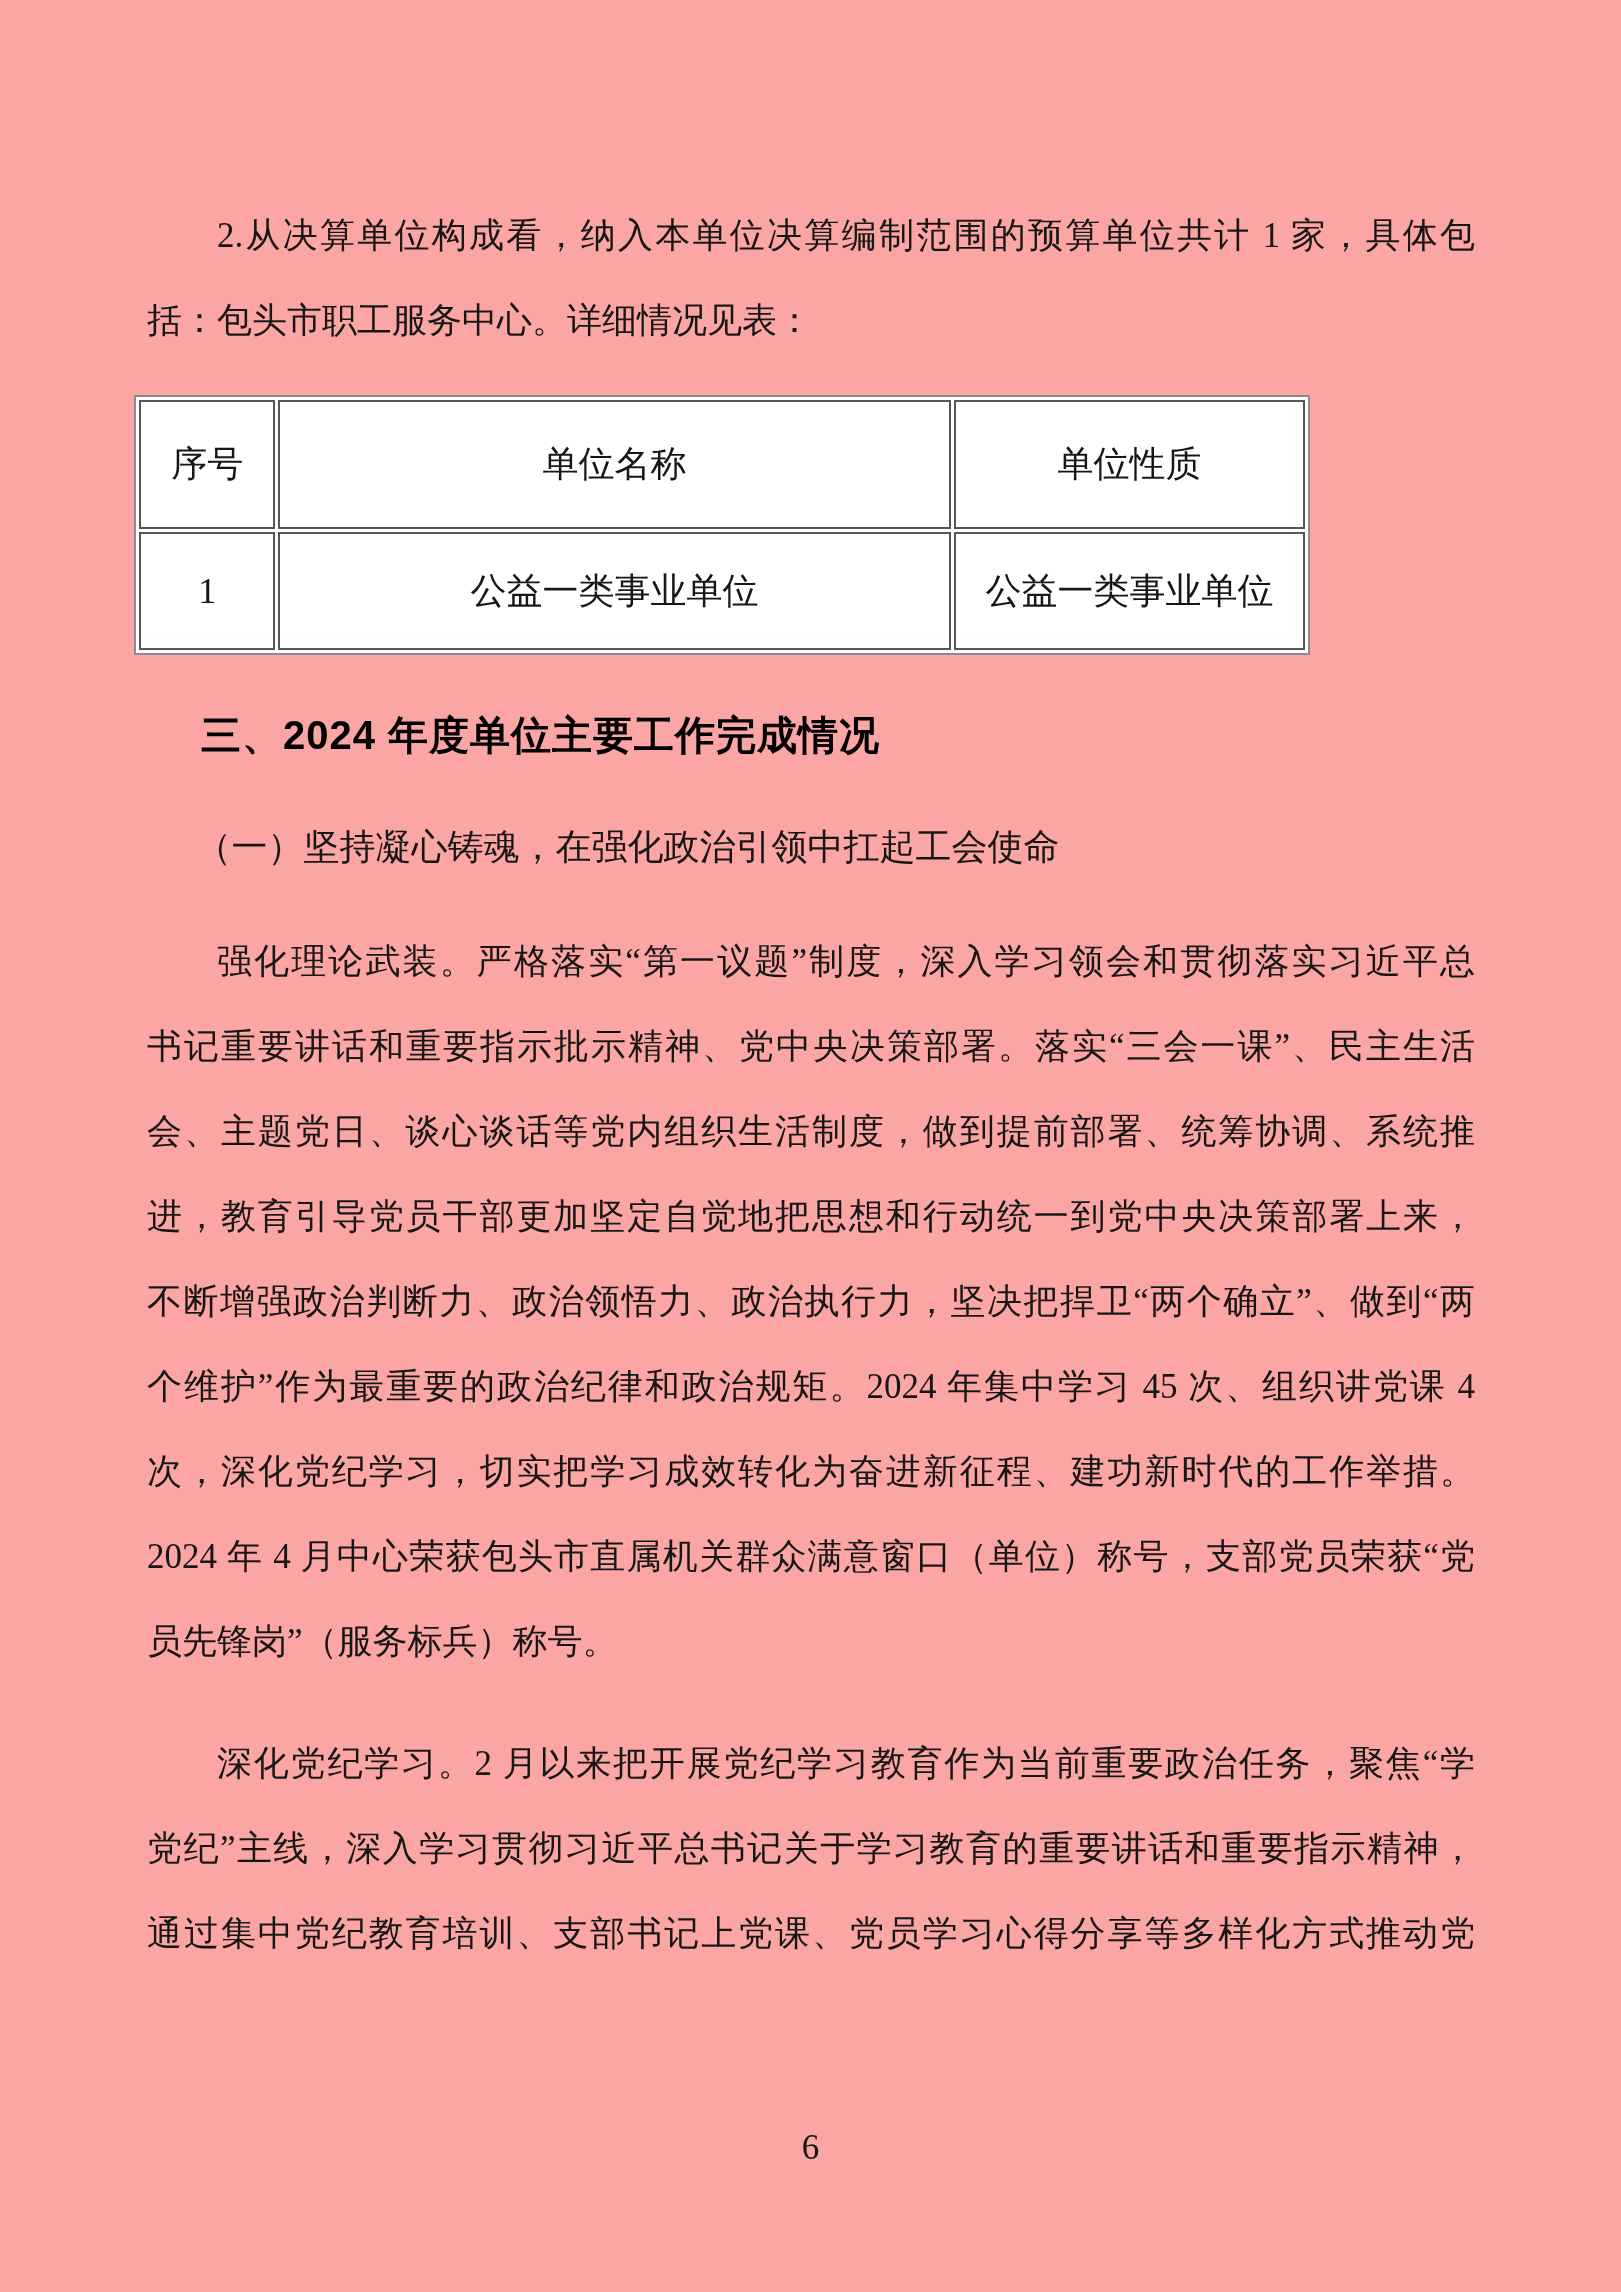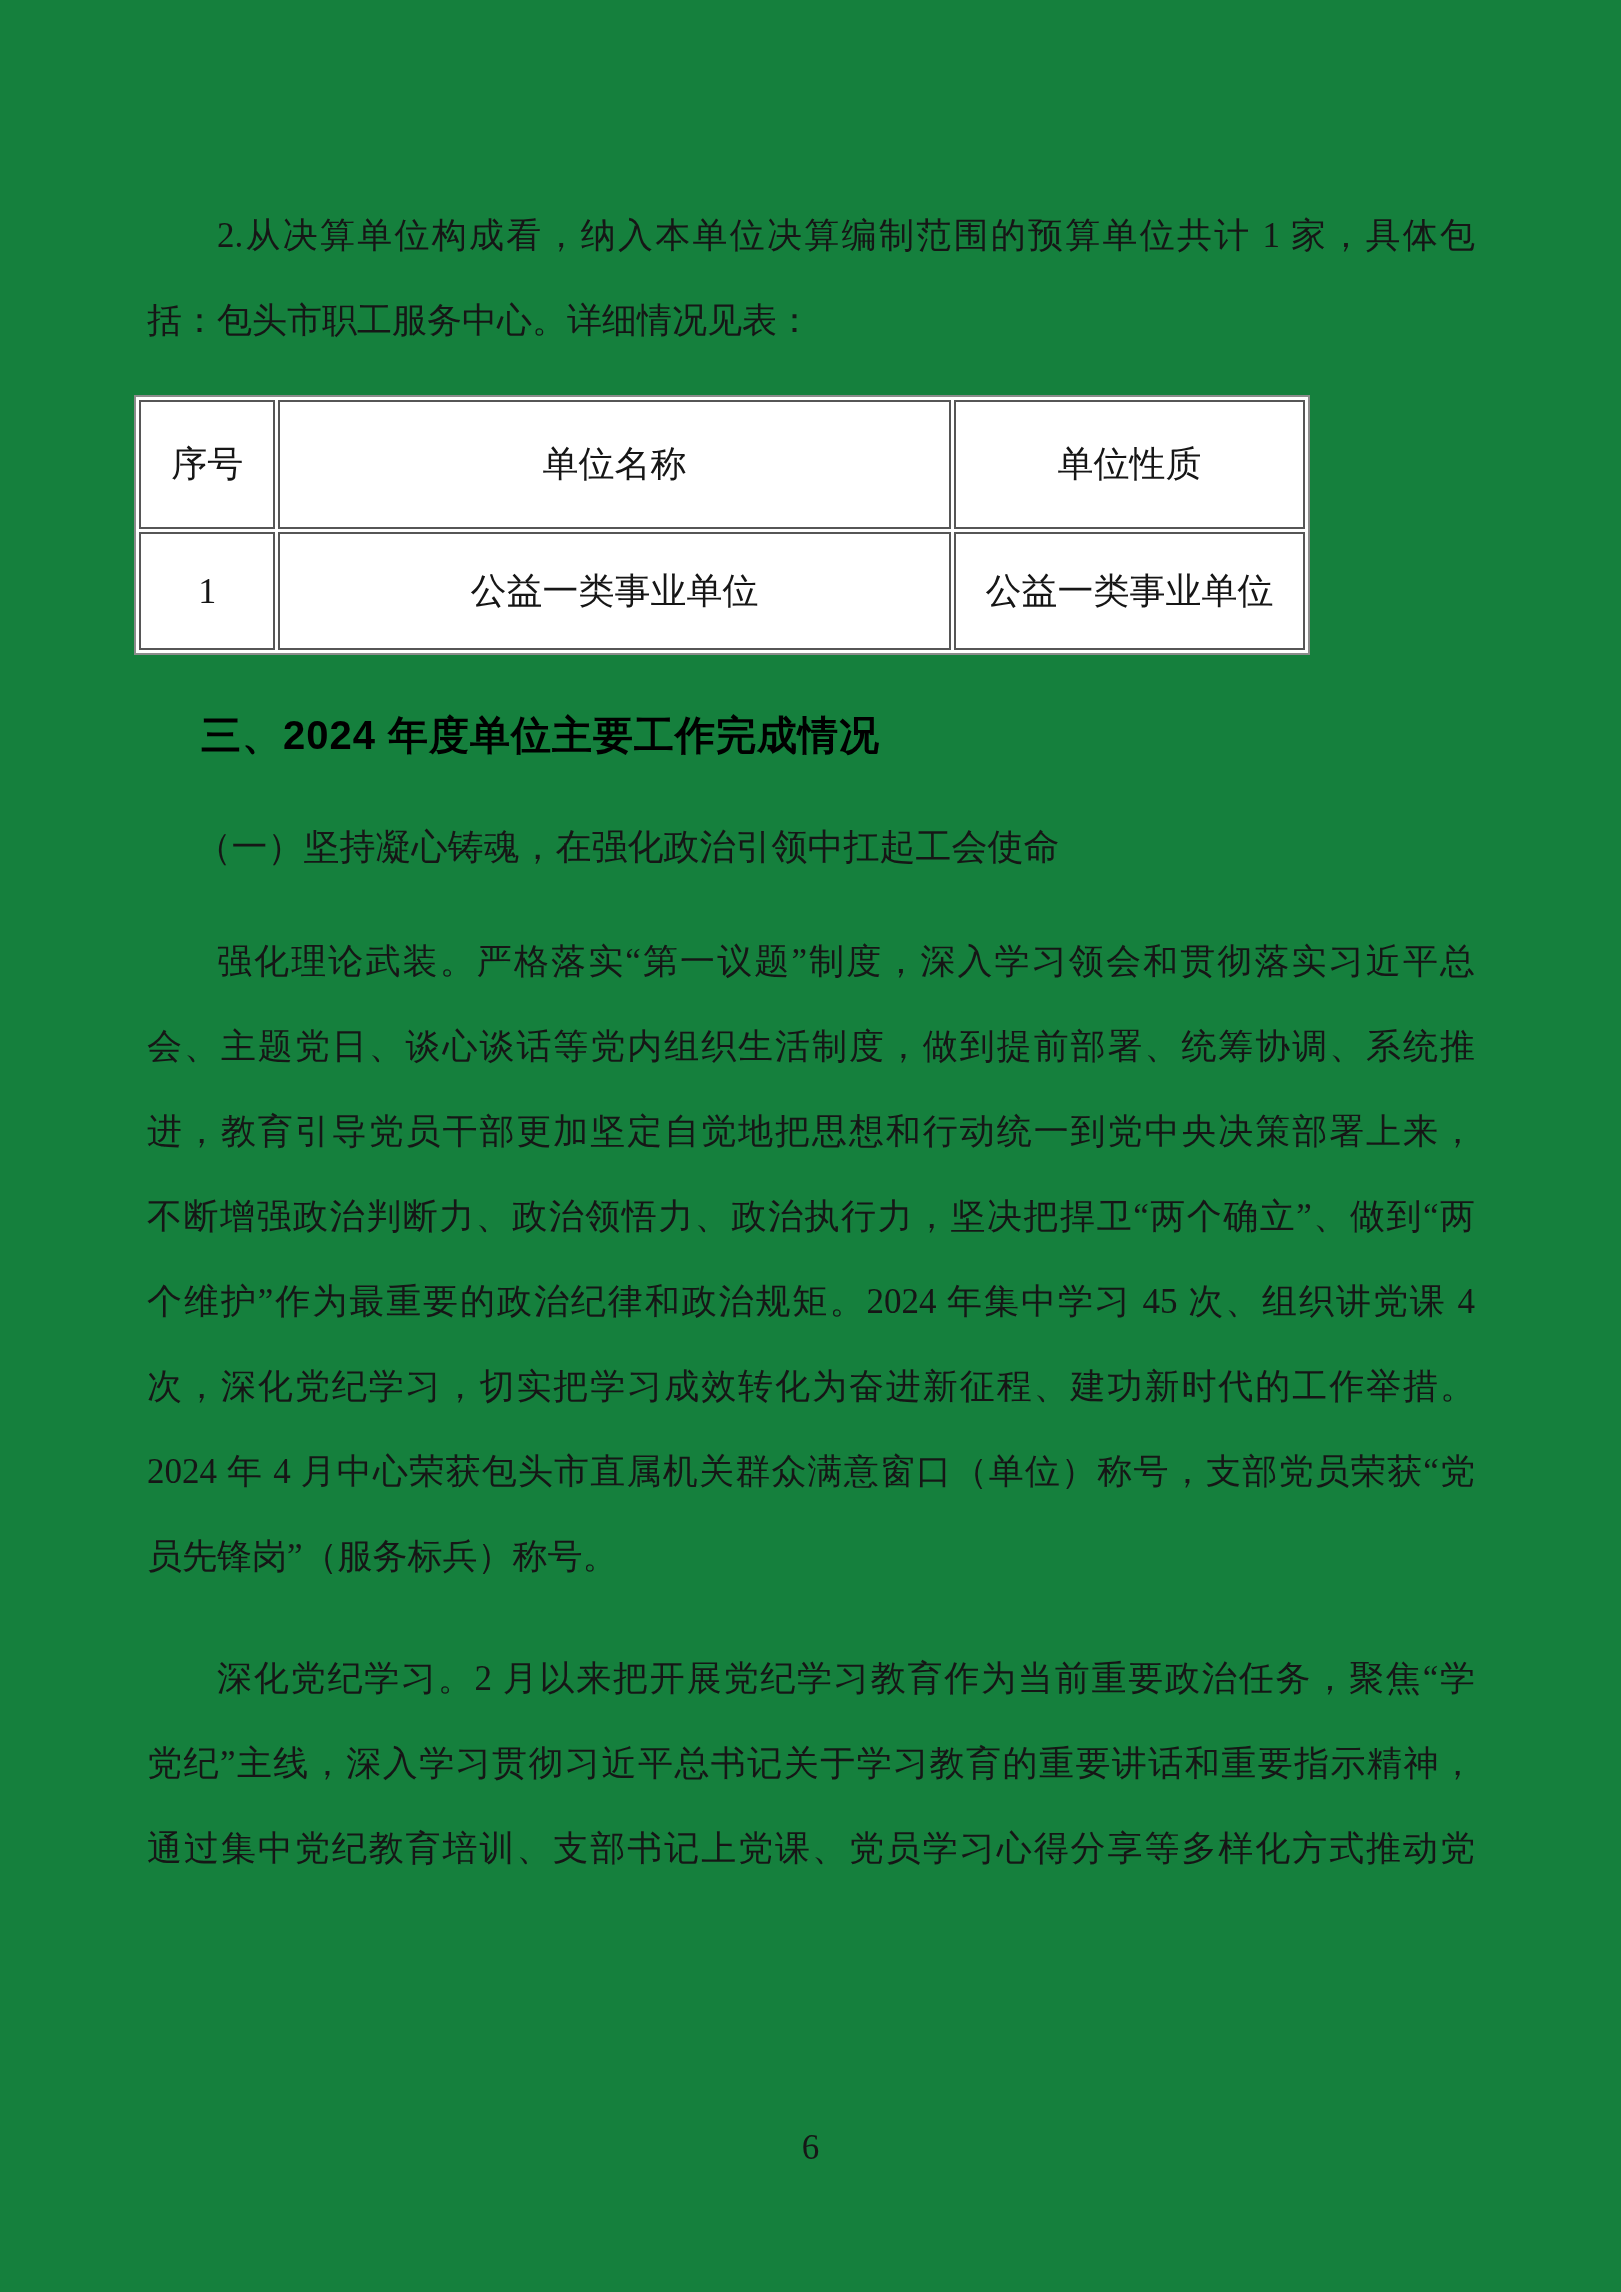--- a/index.html
+++ b/index.html
@@ -1,20 +1,20 @@
 <!DOCTYPE html>
 <html><head>
 <meta charset="utf-8">
 <style>
   html, body { margin: 0; padding: 0; background: #ffffff; }
   .page {
     position: relative;
     width: 1621px;
     height: 2293px;
-    background: #15803d;
+    background: #fca5a5;
     font-family: "Liberation Serif", "DejaVu Serif", serif;
     color: #161616;
     overflow: hidden;
   }
   .content {
     position: absolute;
     left: 147px;
     right: 146px;
     top: 0;
   }
@@ -121,20 +121,21 @@
       </tbody>
         </table>
     </div>
 
     <div class="heading">三、2024 年度单位主要工作完成情况</div>
 
     <div class="subheading">（一）坚持凝心铸魂，在强化政治引领中扛起工会使命</div>
 
     <div class="para-1">
       <div class="line first">强化理论武装。严格落实“第一议题”制度，深入学习领会和贯彻落实习近平总</div>
+      <div class="line">书记重要讲话和重要指示批示精神、党中央决策部署。落实“三会一课”、民主生活</div>
       <div class="line">会、主题党日、谈心谈话等党内组织生活制度，做到提前部署、统筹协调、系统推</div>
       <div class="line">进，教育引导党员干部更加坚定自觉地把思想和行动统一到党中央决策部署上来，</div>
       <div class="line">不断增强政治判断力、政治领悟力、政治执行力，坚决把捍卫“两个确立”、做到“两</div>
       <div class="line">个维护”作为最重要的政治纪律和政治规矩。2024 年集中学习 45 次、组织讲党课 4</div>
       <div class="line">次，深化党纪学习，切实把学习成效转化为奋进新征程、建功新时代的工作举措。</div>
       <div class="line">2024 年 4 月中心荣获包头市直属机关群众满意窗口（单位）称号，支部党员荣获“党</div>
       <div class="line last">员先锋岗”（服务标兵）称号。</div>
     </div>
 
     <div class="para-2">

